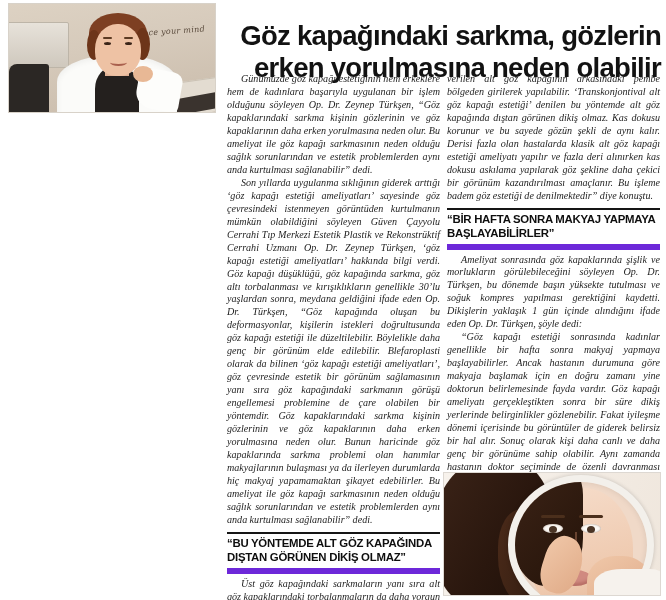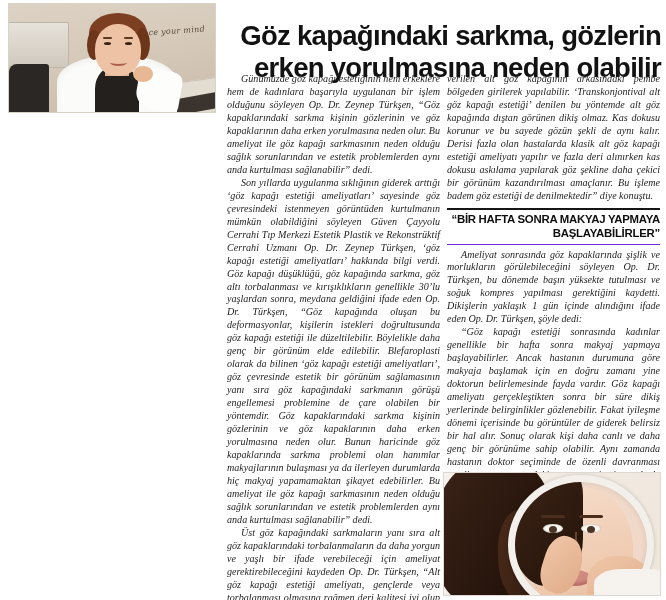--- a/index.html
+++ b/index.html
@@ -174,23 +174,23 @@
     hyphens: auto;
     font-style: italic;
     -webkit-hyphens: auto;
   }
   .col p.noindent { text-indent: 0; }
 
   
   .subhead {
     margin: 5px 0 4px 0;
     border-top: 2.6px solid #151515;
-    border-bottom: 1px solid #6d28d9;
+    border-bottom: 6px solid #6d28d9;
     padding: 3px 0 3px 0;
-    text-align: right;
+    text-align: left;
     font-family: "Liberation Sans", sans-serif;
     font-weight: bold;
     font-size: 11.4px;
     line-height: 1.22;
     letter-spacing: -0.25px;
     color: #0e0e0e;
     text-indent: 0;
   }
 
   
@@ -312,20 +312,21 @@
   <div class="dp-eye r"></div>
   <div class="dp-smile"></div>
   <div class="dp-hand"></div>
 </div>
 
 <h1 class="headline">Göz kapağındaki sarkma, gözlerin erken yorulmasına neden olabilir</h1>
 
 <div class="col c1">
   <p>Günümüzde göz kapağı estetiğinin hem erkeklere hem de kadınlara başarıyla uygulanan bir işlem olduğunu söyleyen Op. Dr. Zeynep Türkşen, “Göz kapaklarındaki sarkma kişinin gözlerinin ve göz kapaklarının daha erken yorulmasına neden olur. Bu ameliyat ile göz kapağı sarkmasının neden olduğu sağlık sorunlarından ve estetik problemlerden aynı anda kurtulması sağlanabilir” dedi.</p>
   <p>Son yıllarda uygulanma sıklığının giderek arttığı ‘göz kapağı estetiği ameliyatları’ sayesinde göz çevresindeki istenmeyen görüntüden kurtulmanın mümkün olabildiğini söyleyen Güven Çayyolu Cerrahi Tıp Merkezi Estetik Plastik ve Rekonstrüktif Cerrahi Uzmanı Op. Dr. Zeynep Türkşen, ‘göz kapağı estetiği ameliyatları’ hakkında bilgi verdi. Göz kapağı düşüklüğü, göz kapağında sarkma, göz altı torbalanması ve kırışıklıkların genellikle 30’lu yaşlardan sonra, meydana geldiğini ifade eden Op. Dr. Türkşen, “Göz kapağında oluşan bu deformasyonlar, kişilerin istekleri doğrultusunda göz kapağı estetiği ile düzeltilebilir. Böylelikle daha genç bir görünüm elde edilebilir. Blefaroplasti olarak da bilinen ‘göz kapağı estetiği ameliyatları’, göz çevresinde estetik bir görünüm sağlamasının yanı sıra göz kapağındaki sarkmanın görüşü engellemesi problemine de çare olabilen bir yöntemdir. Göz kapaklarındaki sarkma kişinin gözlerinin ve göz kapaklarının daha erken yorulmasına neden olur. Bunun haricinde göz kapaklarında sarkma problemi olan hanımlar makyajlarının bulaşması ya da ilerleyen durumlarda hiç makyaj yapamamaktan şikayet edebilirler. Bu ameliyat ile göz kapağı sarkmasının neden olduğu sağlık sorunlarından ve estetik problemlerden aynı anda kurtulması sağlanabilir” dedi.</p>
+  <div class="subhead">“BU YÖNTEMDE ALT GÖZ KAPAĞINDA DIŞTAN GÖRÜNEN DİKİŞ OLMAZ”</div>
   <p>Üst göz kapağındaki sarkmaların yanı sıra alt göz kapaklarındaki torbalanmaların da daha yorgun ve yaşlı bir ifade verebileceği için ameliyat gerektirebileceğini kaydeden Op. Dr. Türkşen, “Alt göz kapağı estetiği ameliyatı, gençlerde veya torbalanması olmasına rağmen deri kalitesi iyi olup fazla kırışıklığı olmayanlarda, ‘konjonktiva’ adı</p>
 </div>
 
 <div class="col c2">
   <p class="noindent">verilen alt göz kapağının arkasındaki pembe bölgeden girilerek yapılabilir. ‘Transkonjontival alt göz kapağı estetiği’ denilen bu yöntemde alt göz kapağında dıştan görünen dikiş olmaz. Kas dokusu korunur ve bu sayede gözün şekli de aynı kalır. Derisi fazla olan hastalarda klasik alt göz kapağı estetiği ameliyatı yapılır ve fazla deri alınırken kas dokusu askılama yapılarak göz şekline daha çekici bir görünüm kazandırılması amaçlanır. Bu işleme badem göz estetiği de denilmektedir” diye konuştu.</p>
   <div class="subhead">“BİR HAFTA SONRA MAKYAJ YAPMAYA BAŞLAYABİLİRLER”</div>
   <p>Ameliyat sonrasında göz kapaklarında şişlik ve morlukların görülebileceğini söyleyen Op. Dr. Türkşen, bu dönemde başın yüksekte tutulması ve soğuk kompres yapılması gerektiğini kaydetti. Dikişlerin yaklaşık 1 gün içinde alındığını ifade eden Op. Dr. Türkşen, şöyle dedi:</p>
   <p>“Göz kapağı estetiği sonrasında kadınlar genellikle bir hafta sonra makyaj yapmaya başlayabilirler. Ancak hastanın durumuna göre makyaja başlamak için en doğru zamanı yine doktorun belirlemesinde fayda vardır. Göz kapağı ameliyatı gerçekleştikten sonra bir süre dikiş yerlerinde belirginlikler gözlenebilir. Fakat iyileşme dönemi içerisinde bu görüntüler de giderek belirsiz bir hal alır. Sonuç olarak kişi daha canlı ve daha genç bir görünüme sahip olabilir. Aynı zamanda hastanın doktor seçiminde de özenli davranması ameliyat sonrasındaki memnuniyetine katkı sağlayabilir.”</p>
   <p>Haber Merkezi</p>
 </div>

